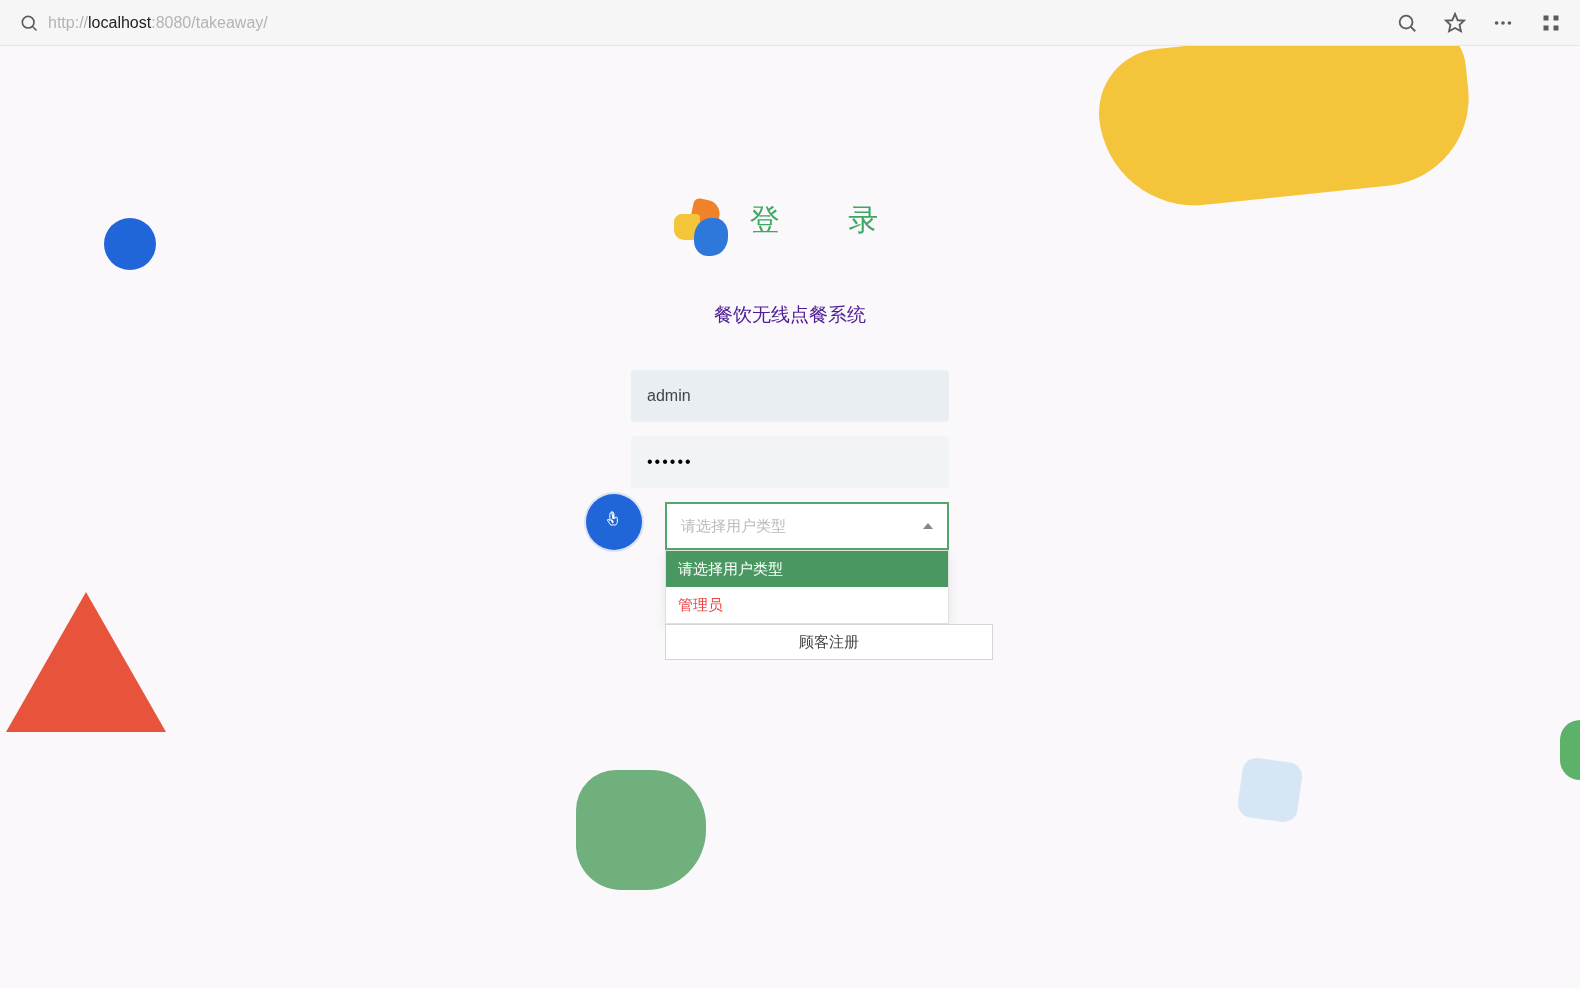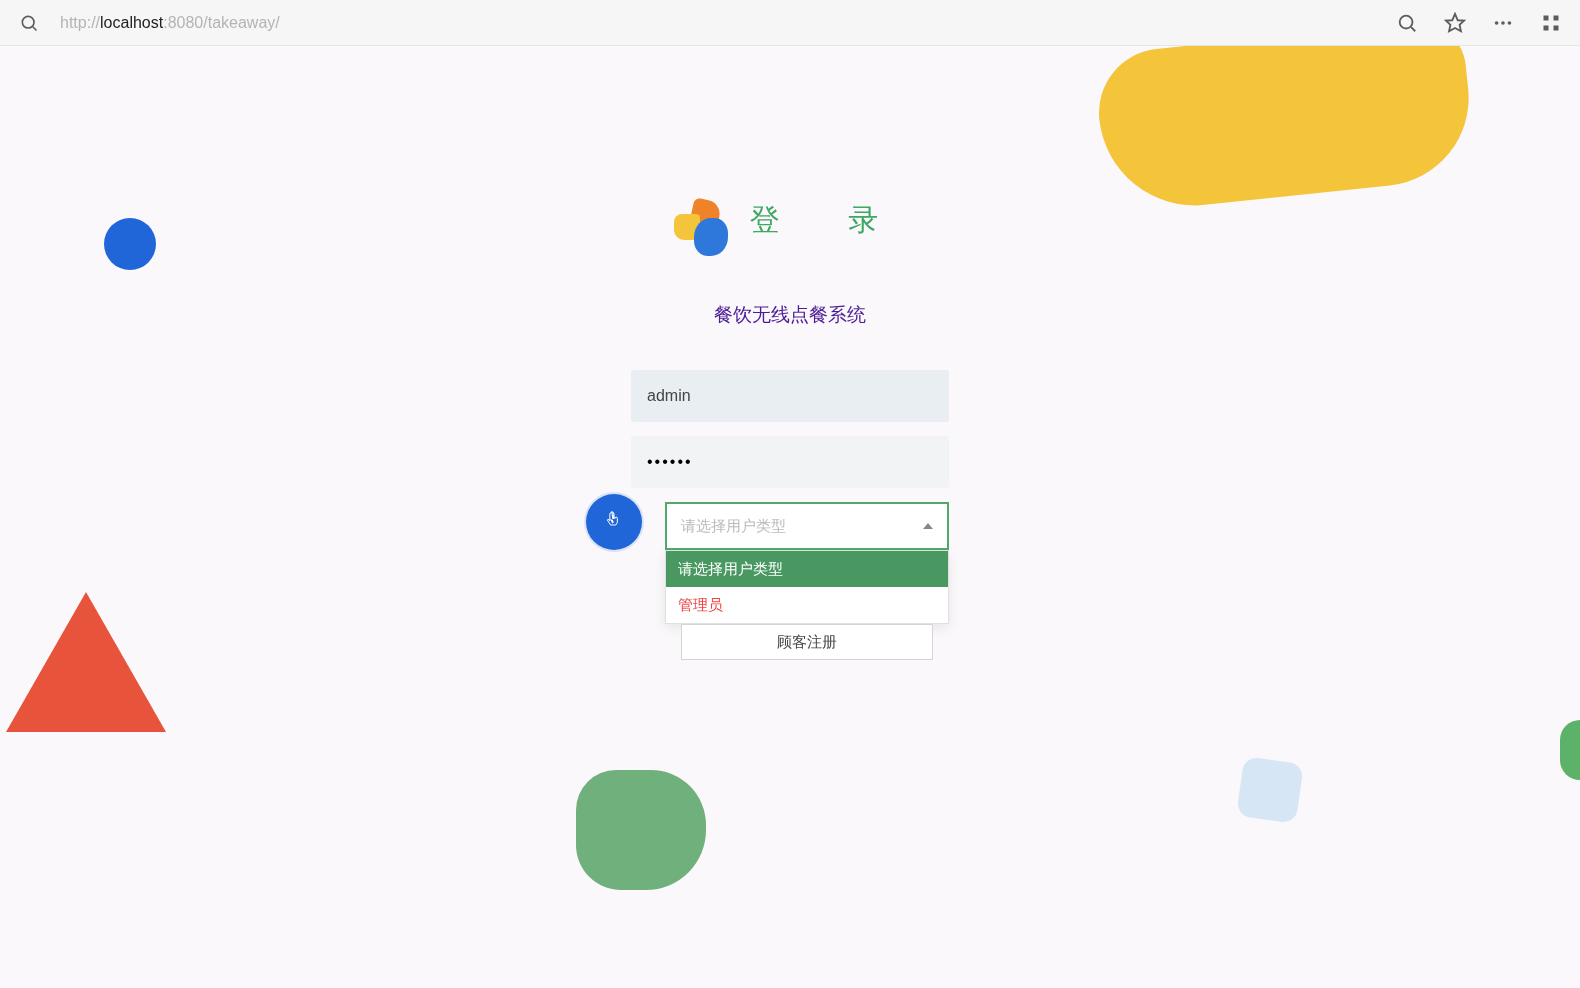--- a/index.html
+++ b/index.html
@@ -22,21 +22,21 @@
       border-bottom: 1px solid #e6e6e6;
       display: flex;
       align-items: center;
       padding: 0 10px;
       position: relative;
       z-index: 10;
     }
     .url-bar-wrap {
       display: flex;
       align-items: center;
-      gap: 20px;
+      gap: 8px;
       flex: 1;
       margin-left: 8px;
     }
     .search-icon {
       color: #555;
     }
     .url-input {
       flex: 1;
       border: none;
       outline: none;
@@ -219,21 +219,21 @@
       font-size: 15px;
       color: #ef4444;
       cursor: pointer;
       text-align: left;
     }
     .dropdown-item.highlight {
       background: #4a9861;
       color: #fff;
     }
     .btn-register {
-      width: 252px;
+      width: 328px;
       height: 36px;
       border: 1px solid #d5d5d5;
       background: #fff;
       color: #444;
       font-size: 15px;
       cursor: pointer;
       margin-top: 0;
     }
     
     .cursor-mock {

